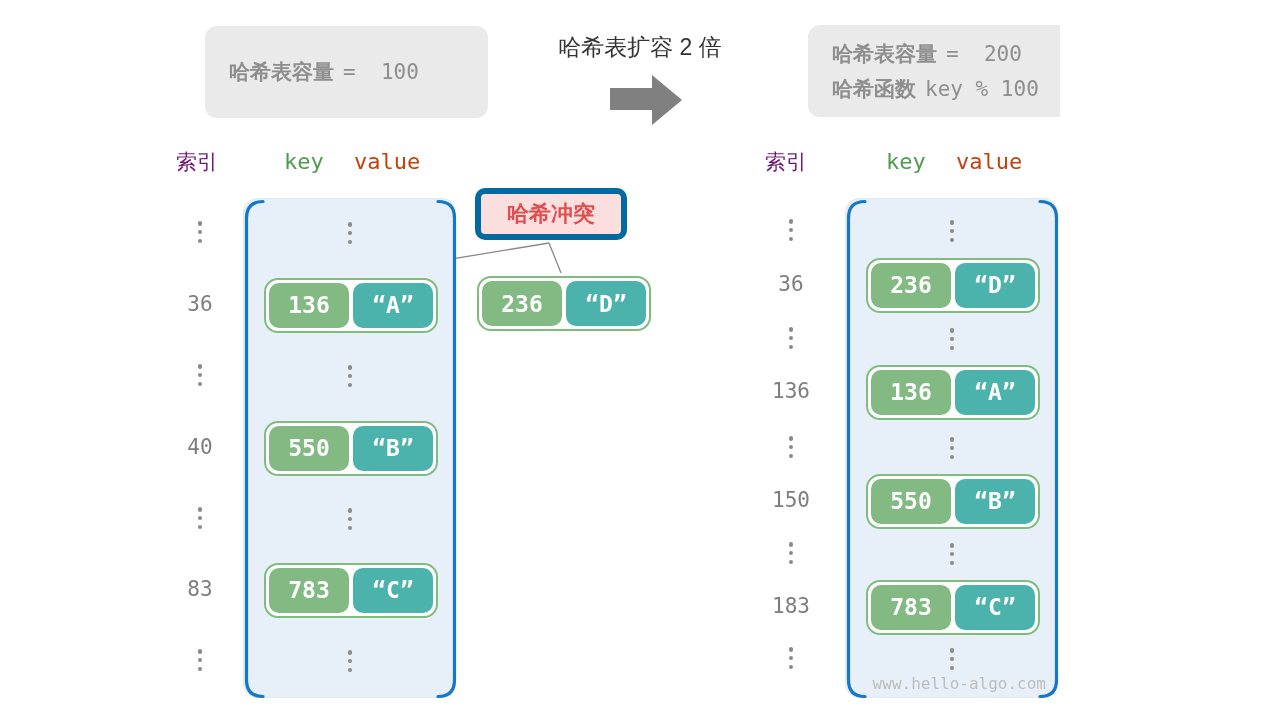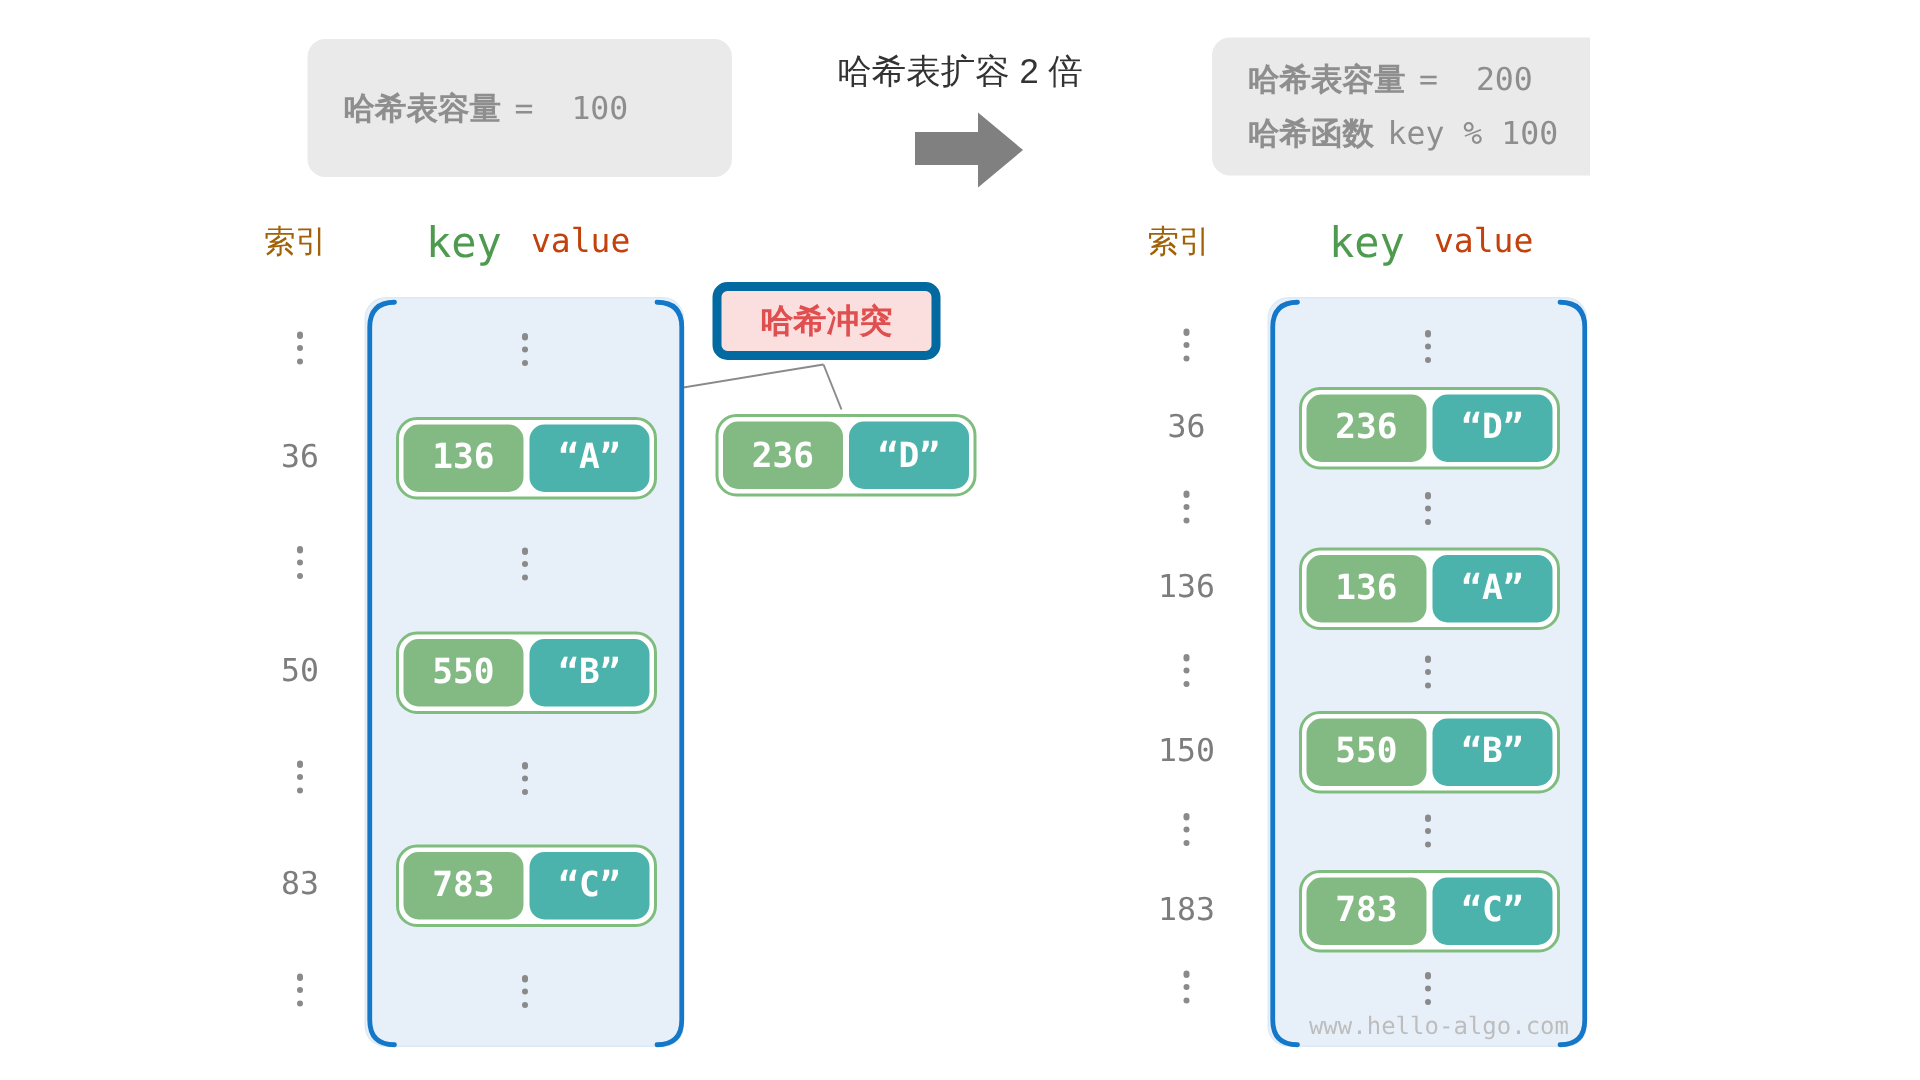--- a/index.html
+++ b/index.html
@@ -13,22 +13,22 @@
   .info-line{font-size:21px;color:#8E8E8E;white-space:pre;line-height:30px}
   .info-line .lbl{font-weight:bold}
   .info-line .val{font-family:"DejaVu Sans Mono",monospace;margin-left:9px}
 
   
   .main-title{position:absolute;left:0;top:32px;width:1280px;text-align:center;font-size:23px;font-weight:normal;color:#333333;white-space:pre}
   .arrow-svg{position:absolute;left:606px;top:73px}
 
   
   .hdr{position:absolute;top:148px;line-height:28px;white-space:pre}
-  .hdr-idx{font-size:21px;color:#a16207}
-  .hdr-key{font-family:"DejaVu Sans Mono",monospace;font-size:28px;color:#4E9B50}
+  .hdr-idx{font-size:21px;color:#701a75}
+  .hdr-key{font-family:"DejaVu Sans Mono",monospace;font-size:22px;color:#4E9B50}
   .hdr-val{font-family:"DejaVu Sans Mono",monospace;font-size:22px;color:#c2410c}
 
   
   .table-box{position:absolute;top:198px;width:213px;height:500px;background:#E7F0F9;border:1px solid #DCEAF7;border-radius:14px}
   #left-box{left:243px}
   #right-box{left:845px}
   .brackets{position:absolute;left:0;top:0;width:213px;height:500px;pointer-events:none}
 
   
   .pair{position:absolute;width:174px;height:55px;background:#ffffff;border:2px solid #7FBD7F;border-radius:14px;display:flex;gap:4px;padding:3px}
@@ -88,21 +88,21 @@
         <div class="dot"></div>
         <div class="dot"></div>
         <div class="dot"></div>
       </div>
       <div class="index-label" style="left: 155px; top: 289px;">36</div>
       <div class="dots" style="left: 197px; top: 364px;">
         <div class="dot"></div>
         <div class="dot"></div>
         <div class="dot"></div>
       </div>
-      <div class="index-label" style="left: 155px; top: 432px;">50</div>
+      <div class="index-label" style="left: 155px; top: 432px;">40</div>
       <div class="dots" style="left: 197px; top: 507px;">
         <div class="dot"></div>
         <div class="dot"></div>
         <div class="dot"></div>
       </div>
       <div class="index-label" style="left: 155px; top: 574px;">83</div>
       <div class="dots" style="left: 197px; top: 649px;">
         <div class="dot"></div>
         <div class="dot"></div>
         <div class="dot"></div>

